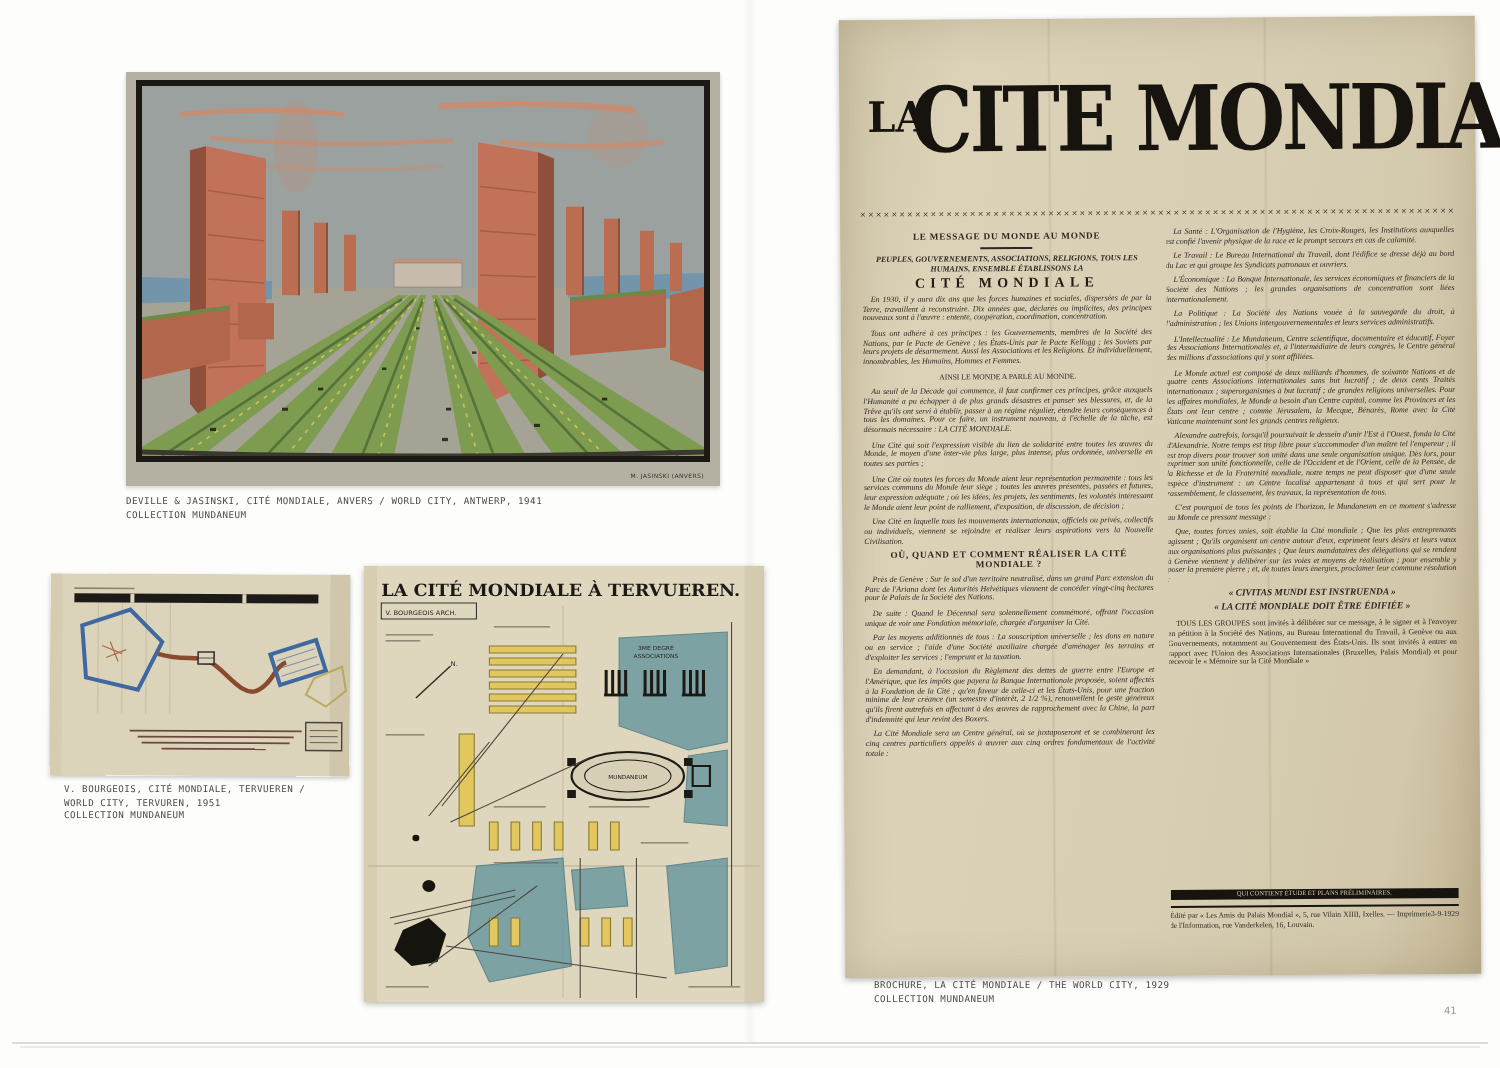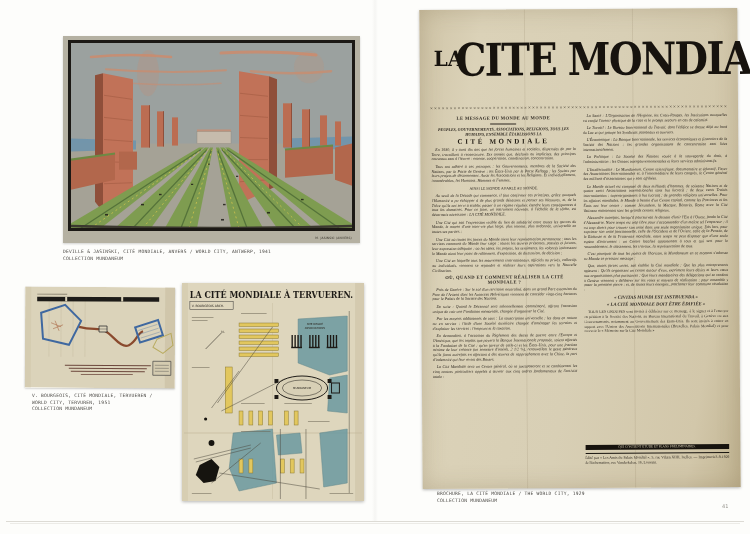--- a/index.html
+++ b/index.html
@@ -27,21 +27,21 @@
   .frame{position:absolute;left:5px;top:4px;right:5px;bottom:12px;
     border:3px solid #1c1915;background:#9ba19f;overflow:hidden;}
   .frame svg{display:block;width:100%;height:100%;}
   .sig{position:absolute;right:8px;bottom:2px;font-size:3px;line-height:3.6px;
     color:#35312a;font-family:"DejaVu Sans",sans-serif;text-align:right;letter-spacing:.2px;}
 
   
   .map1{position:absolute;left:25px;top:287px;width:150px;height:101px;
     box-shadow:0 1px 2px rgba(0,0,0,.22);transform:rotate(.3deg);}
   .map1 svg,.map2 svg{display:block;width:100%;height:100%;}
-  .map2{position:absolute;left:182px;top:283px;width:182px;height:218px;
+  .map2{position:absolute;left:182px;top:283px;width:200px;height:218px;
     box-shadow:0 1px 3px rgba(0,0,0,.28);}
 
   
   .poster{position:absolute;left:421px;top:9px;width:318px;height:479px;
     background:linear-gradient(100deg,#cfc4a7 0%,#dbd2b8 16%,#d8cfb5 52%,#d2c7aa 86%,#c2b593 100%);
     transform:rotate(-.4deg);box-shadow:0 1px 3px rgba(0,0,0,.28), inset 0 0 22px rgba(110,92,55,.25);}
   .fold{position:absolute;top:0;bottom:0;width:2px;
     background:linear-gradient(90deg,rgba(80,60,30,0),rgba(80,60,30,.10),rgba(80,60,30,0));}
   .fold.f1{left:104px;} .fold.f2{left:212px;}
   .hl{position:relative;height:86px;margin:10px 8px 0;}

